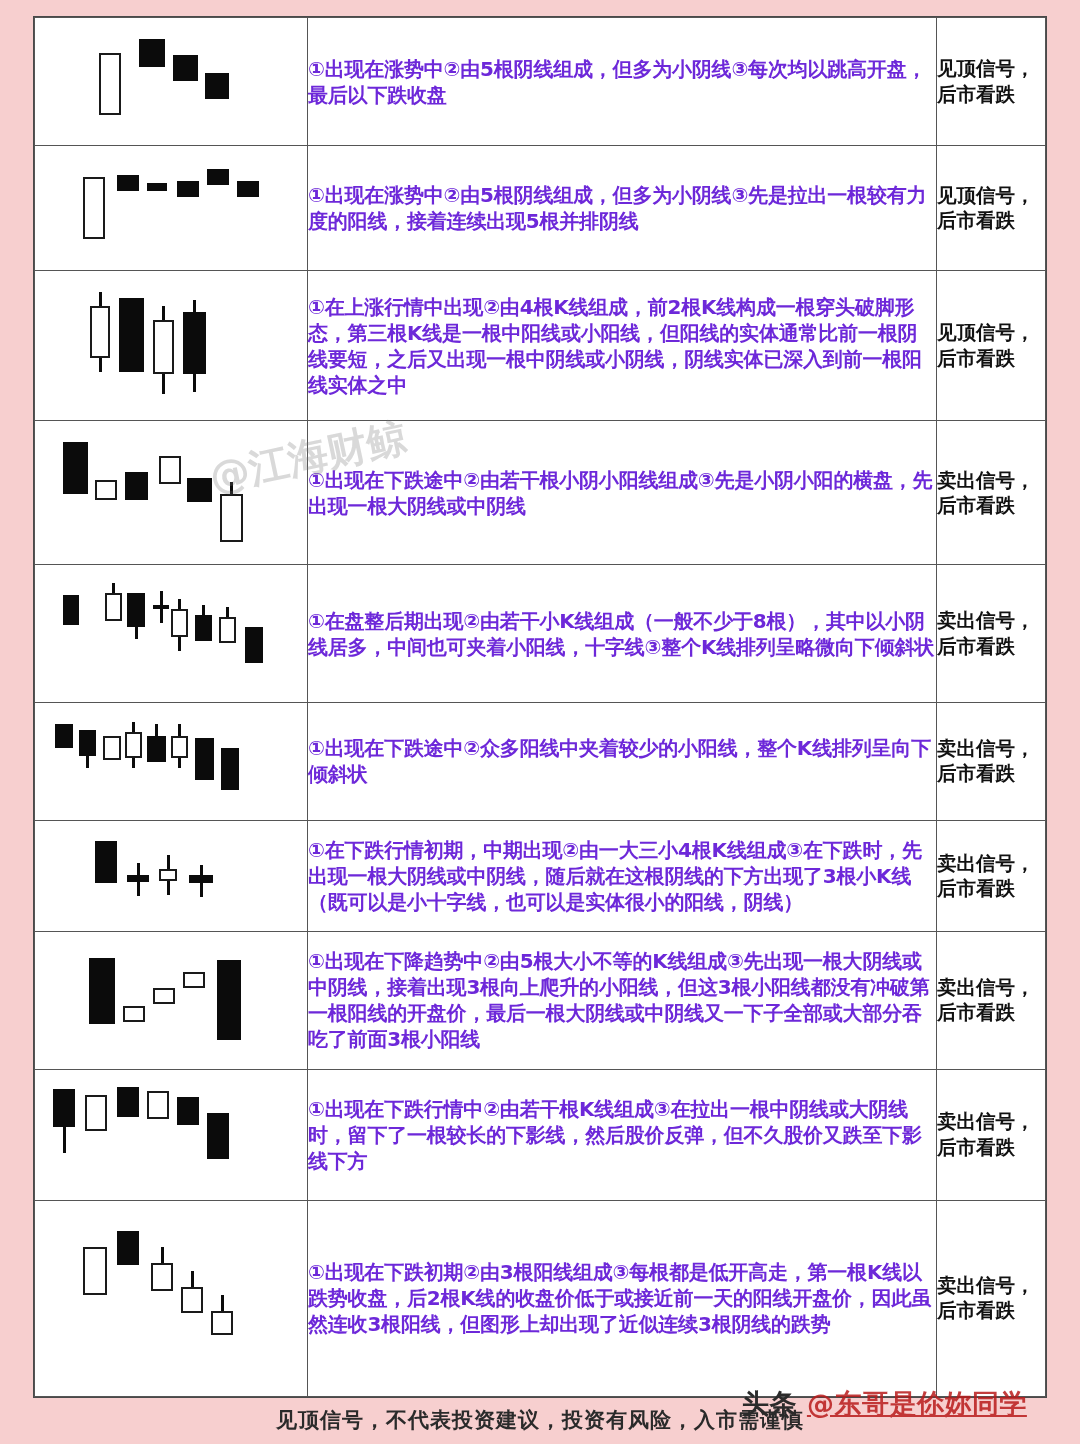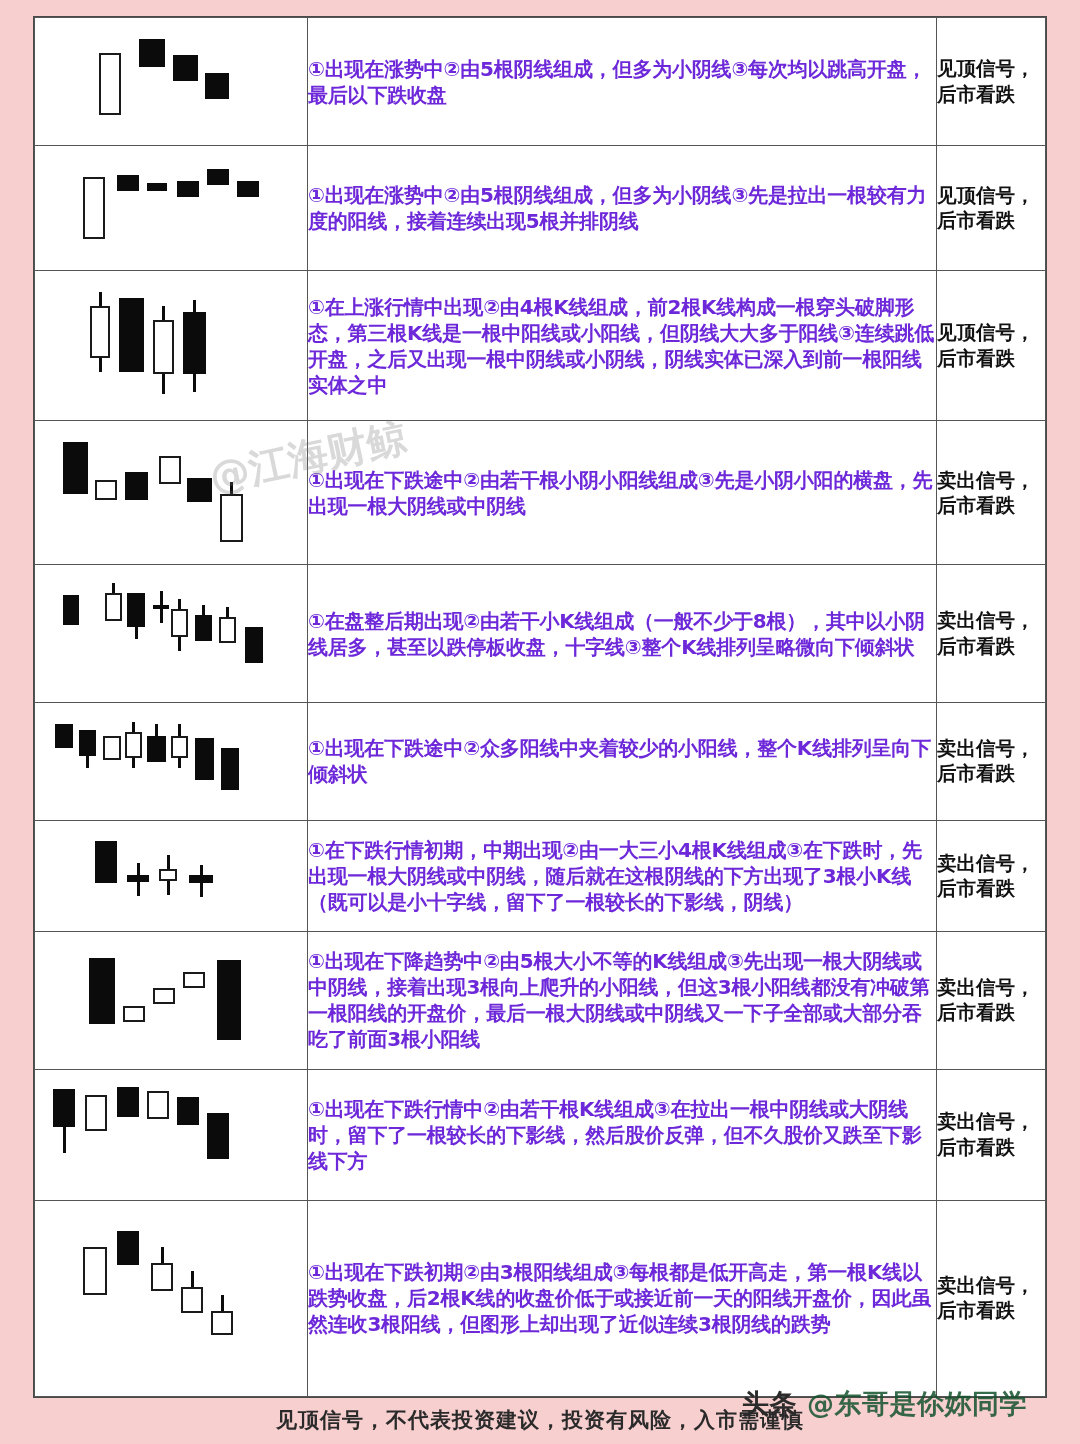--- a/index.html
+++ b/index.html
@@ -84,21 +84,21 @@
     position:absolute;
     left:742px;top:1386px;
     font-size:27px;
     color:#2b2b2b;
     font-weight:700;
     pointer-events:none;
     white-space:nowrap;
     letter-spacing:0.5px;
     font-family:"DejaVu Sans","Liberation Sans",sans-serif;
   }
-  .wm2 .muted{color:#14532d;opacity:.85;}
+  .wm2 .muted{color:#b91c1c;opacity:.85;text-decoration:underline;}
   .footer-note{
     position:absolute;
     left:0;right:0;bottom:10px;
     text-align:center;
     font-size:21px;
     color:#2a2a2a;
     font-weight:600;
     letter-spacing:1px;
     font-family:"DejaVu Sans","Liberation Sans",sans-serif;
   }
@@ -173,21 +173,21 @@
                   <div class="wick" style="top: 54px; height: 20px;"></div>
                   <div class="body bull"></div>
                 </div>
                 <div class="cdl" style="left: 148px; top: 22px; width: 23px; height: 62px;">
                   <div class="wick" style="top: -12px; height: 12px;"></div>
                   <div class="wick" style="top: 62px; height: 18px;"></div>
                   <div class="body bear"></div>
                 </div>
               </div>
             </td>
-            <td class="desc-cell">①在上涨行情中出现②由4根K线组成，前2根K线构成一根穿头破脚形态，第三根K线是一根中阳线或小阳线，但阴线大大多于阳线③连续跳低开盘，之后又出现一根中阴线或小阴线，阴线实体已深入到前一根阳线实体之中</td>
+            <td class="desc-cell">①在上涨行情中出现②由4根K线组成，前2根K线构成一根穿头破脚形态，第三根K线是一根中阳线或小阳线，但阳线的实体通常比前一根阴线要短，之后又出现一根中阴线或小阴线，阴线实体已深入到前一根阳线实体之中</td>
             <td class="sig-cell">见顶信号，后市看跌</td>
           </tr>
           <tr style="height: 110px;">
             <td class="pic-cell">
               <div class="chart" style="height: 106px;">
                 <div class="cdl" style="left: 28px; top: 2px; width: 25px; height: 52px;">
                   <div class="body bear"></div>
                 </div>
                 <div class="cdl" style="left: 60px; top: 40px; width: 22px; height: 20px;">
                   <div class="body bull"></div>
@@ -240,21 +240,21 @@
                 </div>
                 <div class="cdl" style="left: 184px; top: 34px; width: 17px; height: 26px;">
                   <div class="wick" style="top: -10px; height: 10px;"></div>
                   <div class="body bull"></div>
                 </div>
                 <div class="cdl" style="left: 210px; top: 44px; width: 18px; height: 36px;">
                   <div class="body bear"></div>
                 </div>
               </div>
             </td>
-            <td class="desc-cell">①在盘整后期出现②由若干小K线组成（一般不少于8根），其中以小阴线居多，甚至以跌停板收盘，十字线③整个K线排列呈略微向下倾斜状</td>
+            <td class="desc-cell">①在盘整后期出现②由若干小K线组成（一般不少于8根），其中以小阴线居多，中间也可夹着小阳线，十字线③整个K线排列呈略微向下倾斜状</td>
             <td class="sig-cell">卖出信号，后市看跌</td>
           </tr>
           <tr style="height: 90px;">
             <td class="pic-cell">
               <div class="chart" style="height: 86px;">
                 <div class="cdl" style="left: 20px; top: 6px; width: 18px; height: 24px;">
                   <div class="body bear"></div>
                 </div>
                 <div class="cdl" style="left: 44px; top: 12px; width: 17px; height: 26px;">
                   <div class="wick" style="top: 26px; height: 12px;"></div>
@@ -304,21 +304,21 @@
                   <div class="wick" style="top: 12px; height: 14px;"></div>
                   <div class="body bull"></div>
                 </div>
                 <div class="cdl" style="left: 154px; top: 40px; width: 24px; height: 8px;">
                   <div class="wick" style="top: -10px; height: 10px;"></div>
                   <div class="wick" style="top: 8px; height: 14px;"></div>
                   <div class="body bear"></div>
                 </div>
               </div>
             </td>
-            <td class="desc-cell">①在下跌行情初期，中期出现②由一大三小4根K线组成③在下跌时，先出现一根大阴线或中阴线，随后就在这根阴线的下方出现了3根小K线（既可以是小十字线，留下了一根较长的下影线，阴线）</td>
+            <td class="desc-cell">①在下跌行情初期，中期出现②由一大三小4根K线组成③在下跌时，先出现一根大阴线或中阴线，随后就在这根阴线的下方出现了3根小K线（既可以是小十字线，也可以是实体很小的阳线，阴线）</td>
             <td class="sig-cell">卖出信号，后市看跌</td>
           </tr>
           <tr style="height: 105px;">
             <td class="pic-cell">
               <div class="chart" style="height: 101px;">
                 <div class="cdl" style="left: 54px; top: 8px; width: 26px; height: 66px;">
                   <div class="body bear"></div>
                 </div>
                 <div class="cdl" style="left: 88px; top: 56px; width: 22px; height: 16px;">
                   <div class="body bull"></div>

